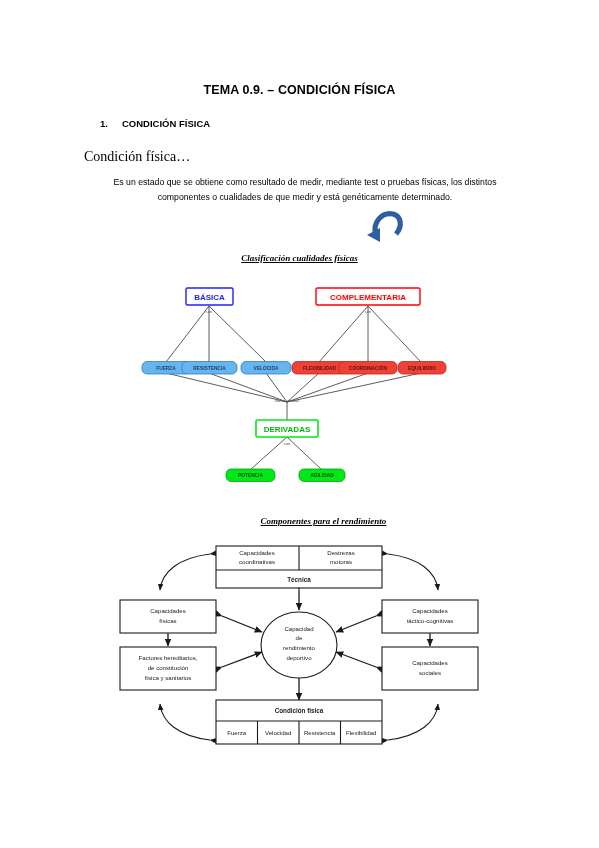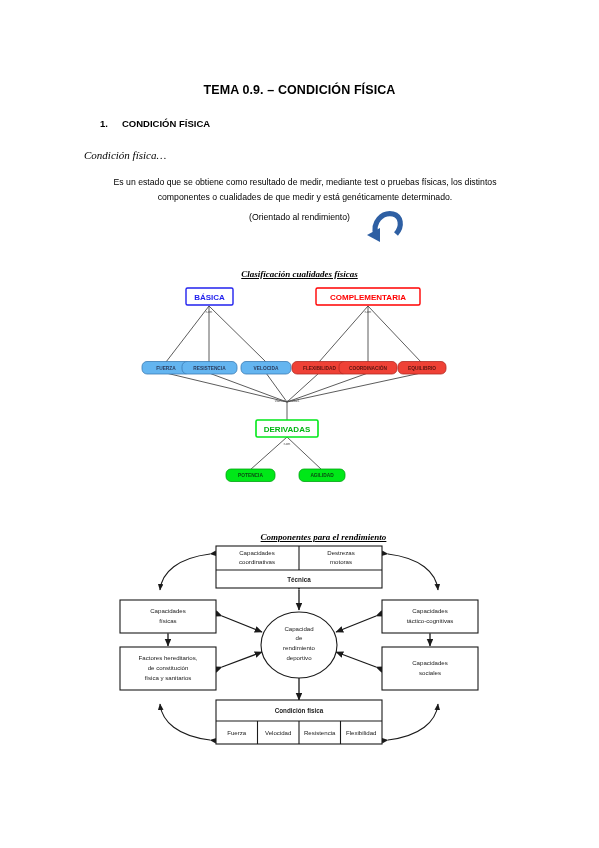--- a/index.html
+++ b/index.html
@@ -44,22 +44,21 @@
     left: 122px;
     top: 118px;
     font-size: 9.5px;
     font-weight: bold;
   }
 
   .lead-italic {
     position: absolute;
     left: 84px;
     top: 149px;
-    font-size: 11px;
-    font-style: italic;
+    font-size: 14px;
     font-family: "Liberation Serif", serif;
   }
 
   .body-par {
     position: absolute;
     left: 95px;
     width: 420px;
     top: 175px;
     font-size: 8.7px;
     line-height: 15px;
@@ -86,21 +85,20 @@
   
   .diagram-caption {
     position: absolute;
     left: 0;
     right: 0;
     text-align: center;
     font-size: 9px;
     font-style: italic;
     font-weight: bold;
     font-family: "Liberation Serif", serif;
-    margin-top: 16px;
   }
   .diagram-caption span {
     text-decoration: underline;
   }
   #caption-1 { top: 253px; }
   #caption-2 { top: 516px; padding-left: 48px; }
 
   
   #diagram1 {
     position: absolute;
@@ -151,21 +149,20 @@
 
   <div class="doc-title">TEMA 0.9. – CONDICIÓN FÍSICA</div>
 
   <div class="section-num">1.</div>
   <div class="section-label">CONDICIÓN FÍSICA</div>
 
   <div class="lead-italic">Condición física…</div>
 
   <div class="body-par">Es un estado que se obtiene como resultado de medir, mediante test o pruebas físicas, los distintos componentes o cualidades de que medir y está genéticamente determinado.</div>
 
-  <div class="orientado">(Orientado al rendimiento)</div>
 
   <svg class="blue-arrow" viewBox="0 0 44 36">
     <path d="M14 27 C 10 14, 20 4, 31 6 C 39 8, 41 18, 34 26" fill="none" stroke="#2e5fa3" stroke-width="5.2" stroke-linecap="butt"></path>
     <path d="M18 20 L 18 34 L 5 27 Z" fill="#2e5fa3"></path>
   </svg>
 
   <div class="diagram-caption" id="caption-1">
     <span>Clasificación cualidades físicas</span>
   </div>
 

